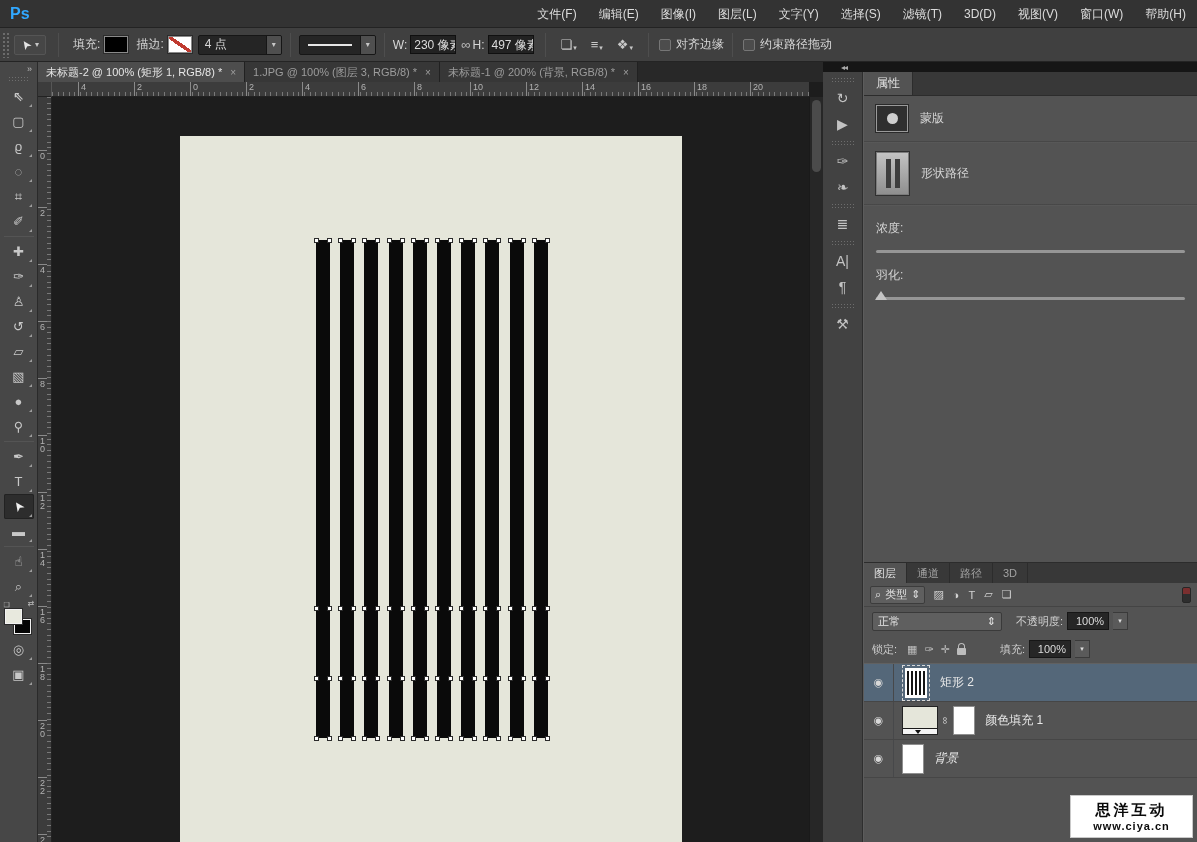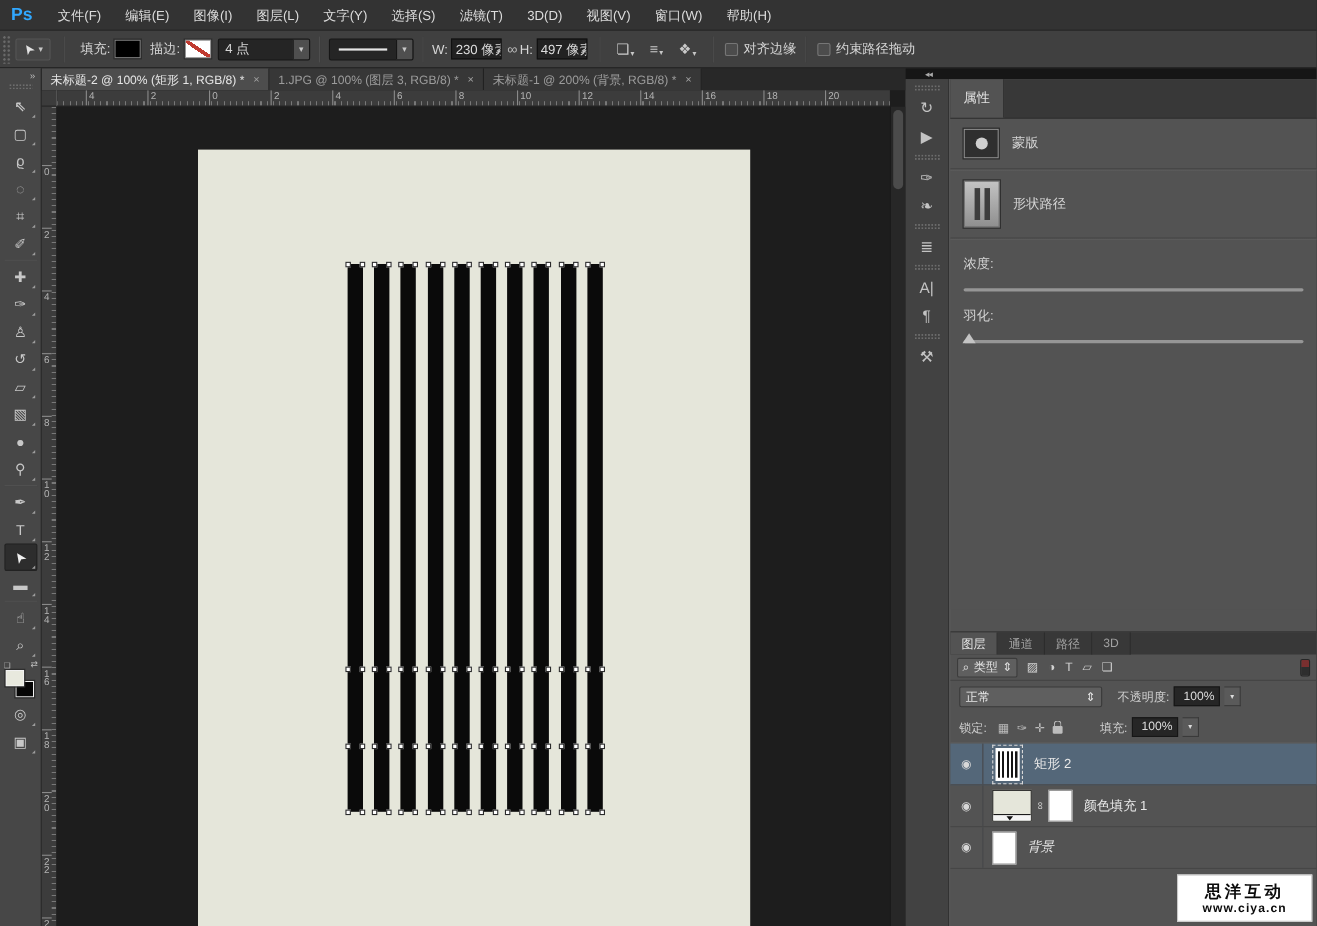--- a/index.html
+++ b/index.html
@@ -1,21 +1,21 @@
 <!DOCTYPE html>
 <html><head>
 <meta charset="utf-8">
 <style>
   * { box-sizing: border-box; margin: 0; padding: 0; }
   html,body { width:1197px; height:842px; overflow:hidden; }
   body { font-family:"Liberation Sans","DejaVu Sans",sans-serif; background:#333; color:#ddd; position:relative; }
   .app { position:absolute; inset:0; display:flex; flex-direction:column; }
 
   
-  .menubar { height:28px; background:#333333; display:flex; align-items:center; border-bottom:1px solid #232323; flex:none; }
+  .menubar { height:28px; background:#333333; display:flex; align-items:center; border-bottom:1px solid #232323; flex:none;justify-content:space-between; }
   .ps-logo { font-weight:bold; font-size:16px; color:#31a8ff; padding:0 12px 0 10px; }
   .menu-item { font-size:12px; color:#dcdcdc; padding:0 11px; line-height:28px; cursor:default; }
 
   
   .optionsbar { height:34px; background:#404040; border-bottom:1px solid #242424; display:flex; align-items:center; font-size:12px; color:#d6d6d6; padding-left:2px; flex:none; }
   .ob-grip { width:8px; height:26px; margin-right:4px; background-image:radial-gradient(#6b6b6b 1px, transparent 1.2px); background-size:4px 4px; }
   .ob-sep { width:1px; height:24px; background:#2d2d2d; border-right:1px solid #4e4e4e; margin:0 8px; }
   .ob-tool { display:flex; align-items:center; gap:4px; padding:2px 6px; border:1px solid #555; border-radius:2px; background:#464646; margin-right:4px; }
   .ob-tool .glyph { transform:rotate(-125deg); font-size:12px; color:#e3e3e3; }
   .caret { font-size:8px; color:#c7c7c7; }
@@ -79,21 +79,21 @@
   .right-header { height:10px; background:#161616; display:flex; align-items:center; }
   .right-header .collapse { font-size:8px; color:#a9a9a9; margin-left:18px; letter-spacing:-1px; }
   .right-body { flex:1; display:flex; min-height:0; }
   .dock { width:40px; flex:none; background:#424242; border-right:1px solid #2e2e2e; display:flex; flex-direction:column; align-items:center; padding-top:2px; }
   .dock-handle { width:24px; height:6px; margin:3px 0 2px; background-image:radial-gradient(#6d6d6d 0.8px, transparent 1px); background-size:3px 3px; }
   .dock-icon { width:30px; height:26px; display:flex; align-items:center; justify-content:center; color:#c3c3c3; font-size:14px; }
 
   .panelcol { flex:1; display:flex; flex-direction:column; min-width:0; background:#535353; border-left:1px solid #5c5c5c; }
 
   
-  .props-tabrow { height:36px; background:#383838; border-bottom:1px solid #2c2c2c; display:flex; flex:none; }
+  .props-tabrow { height:24px; background:#383838; border-bottom:1px solid #2c2c2c; display:flex; flex:none; }
   .panel-tab { padding:0 12px; font-size:12px; color:#e2e2e2; background:#535353; display:flex; align-items:center; border-right:1px solid #2c2c2c; }
   .props-body { height:446px; flex:none; background:#535353; font-size:12px; color:#d4d4d4; position:relative; }
   .prop-row { display:flex; align-items:center; gap:12px; padding:9px 12px; }
   .prop-divider { height:2px; background:linear-gradient(#3f3f3f,#606060); }
   .mask-btn { width:32px; height:27px; background:#2f2f2f; border:1px solid #9a9a9a; outline:1px solid #2a2a2a; display:flex; align-items:center; justify-content:center; }
   .mask-btn .dot { width:11px; height:11px; border-radius:50%; background:#cfcfcf; }
   .shapepath-thumb { width:33px; height:43px; background:linear-gradient(#c3c3c3,#8f8f8f); border:1px solid #7b7b7b; outline:1px solid #303030; display:flex; align-items:center; justify-content:center; gap:4px; }
   .shapepath-thumb i { display:block; width:5px; height:29px; background:#3d3d3d; }
   .slider-row { padding:14px 12px 4px; }
   .slider-track { margin:9px 12px 0; height:3px; background:#969696; border-radius:2px; position:relative; }

